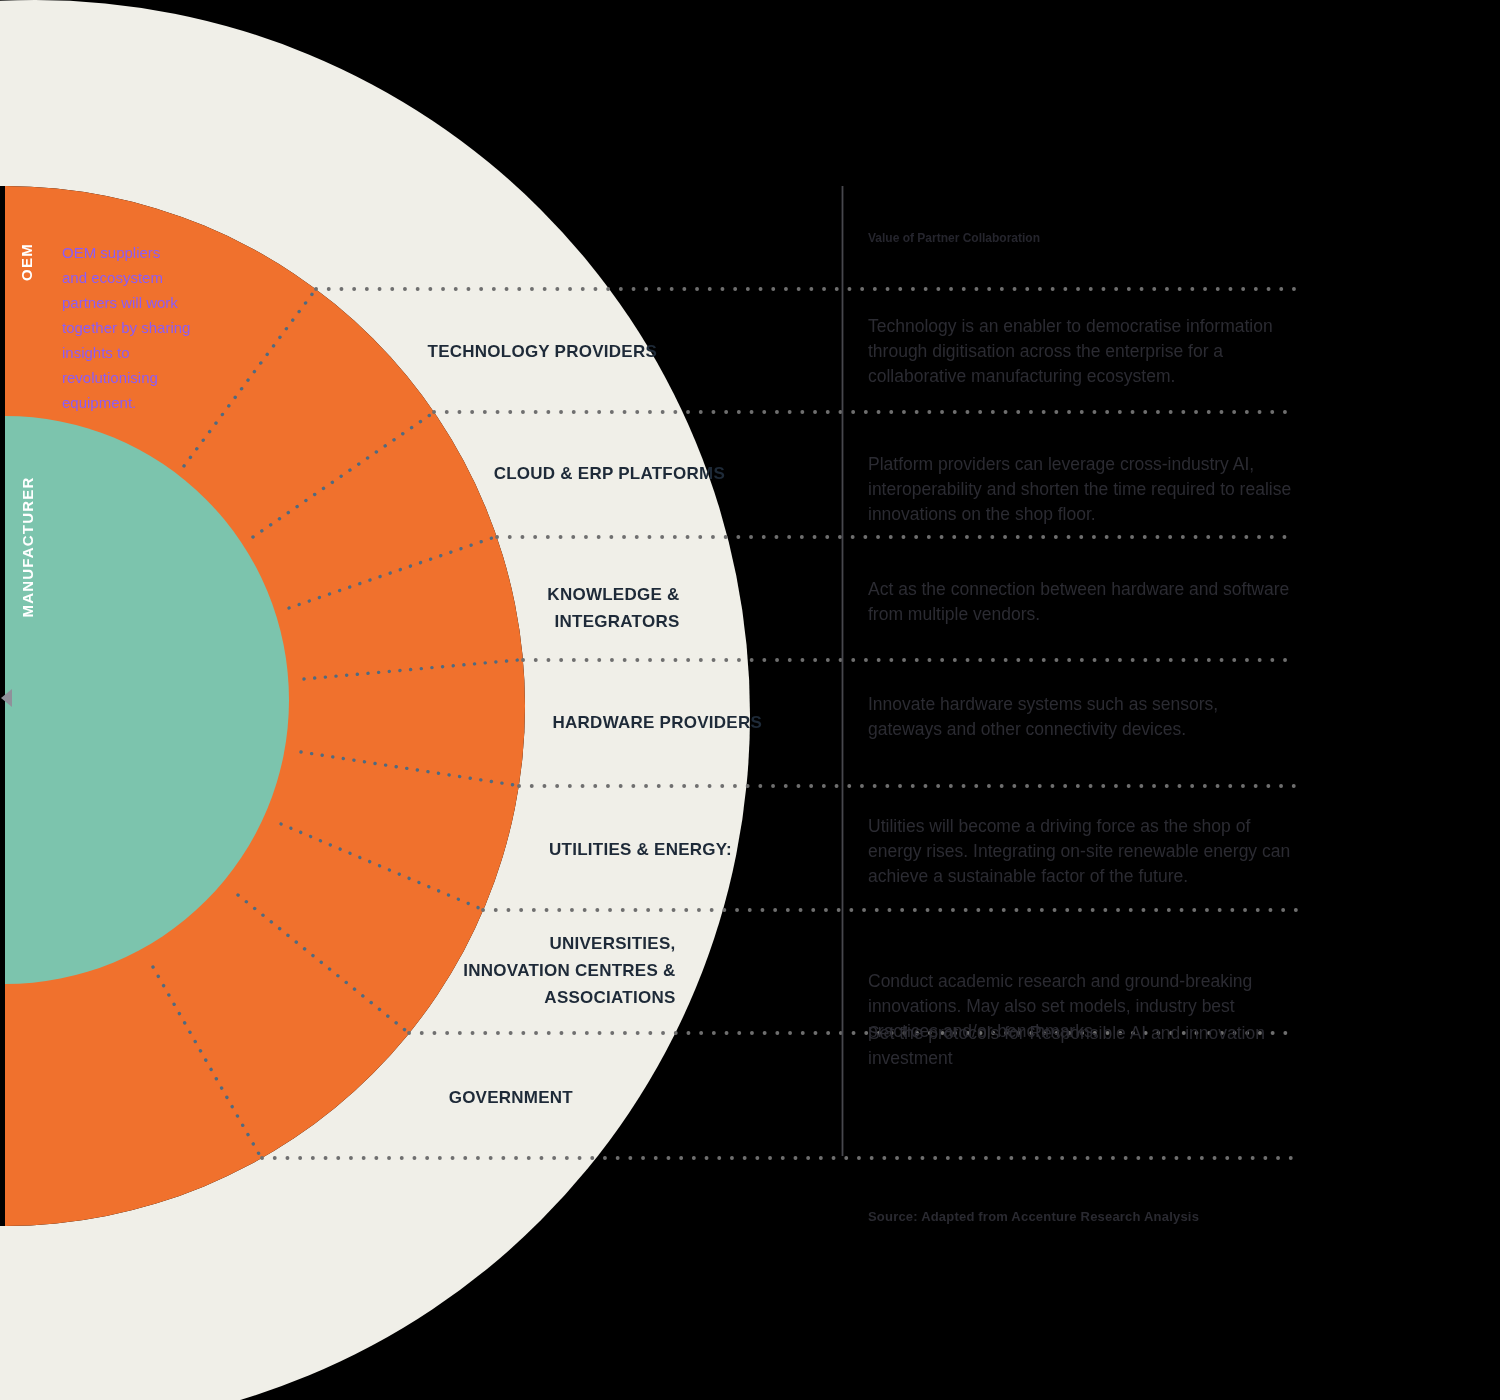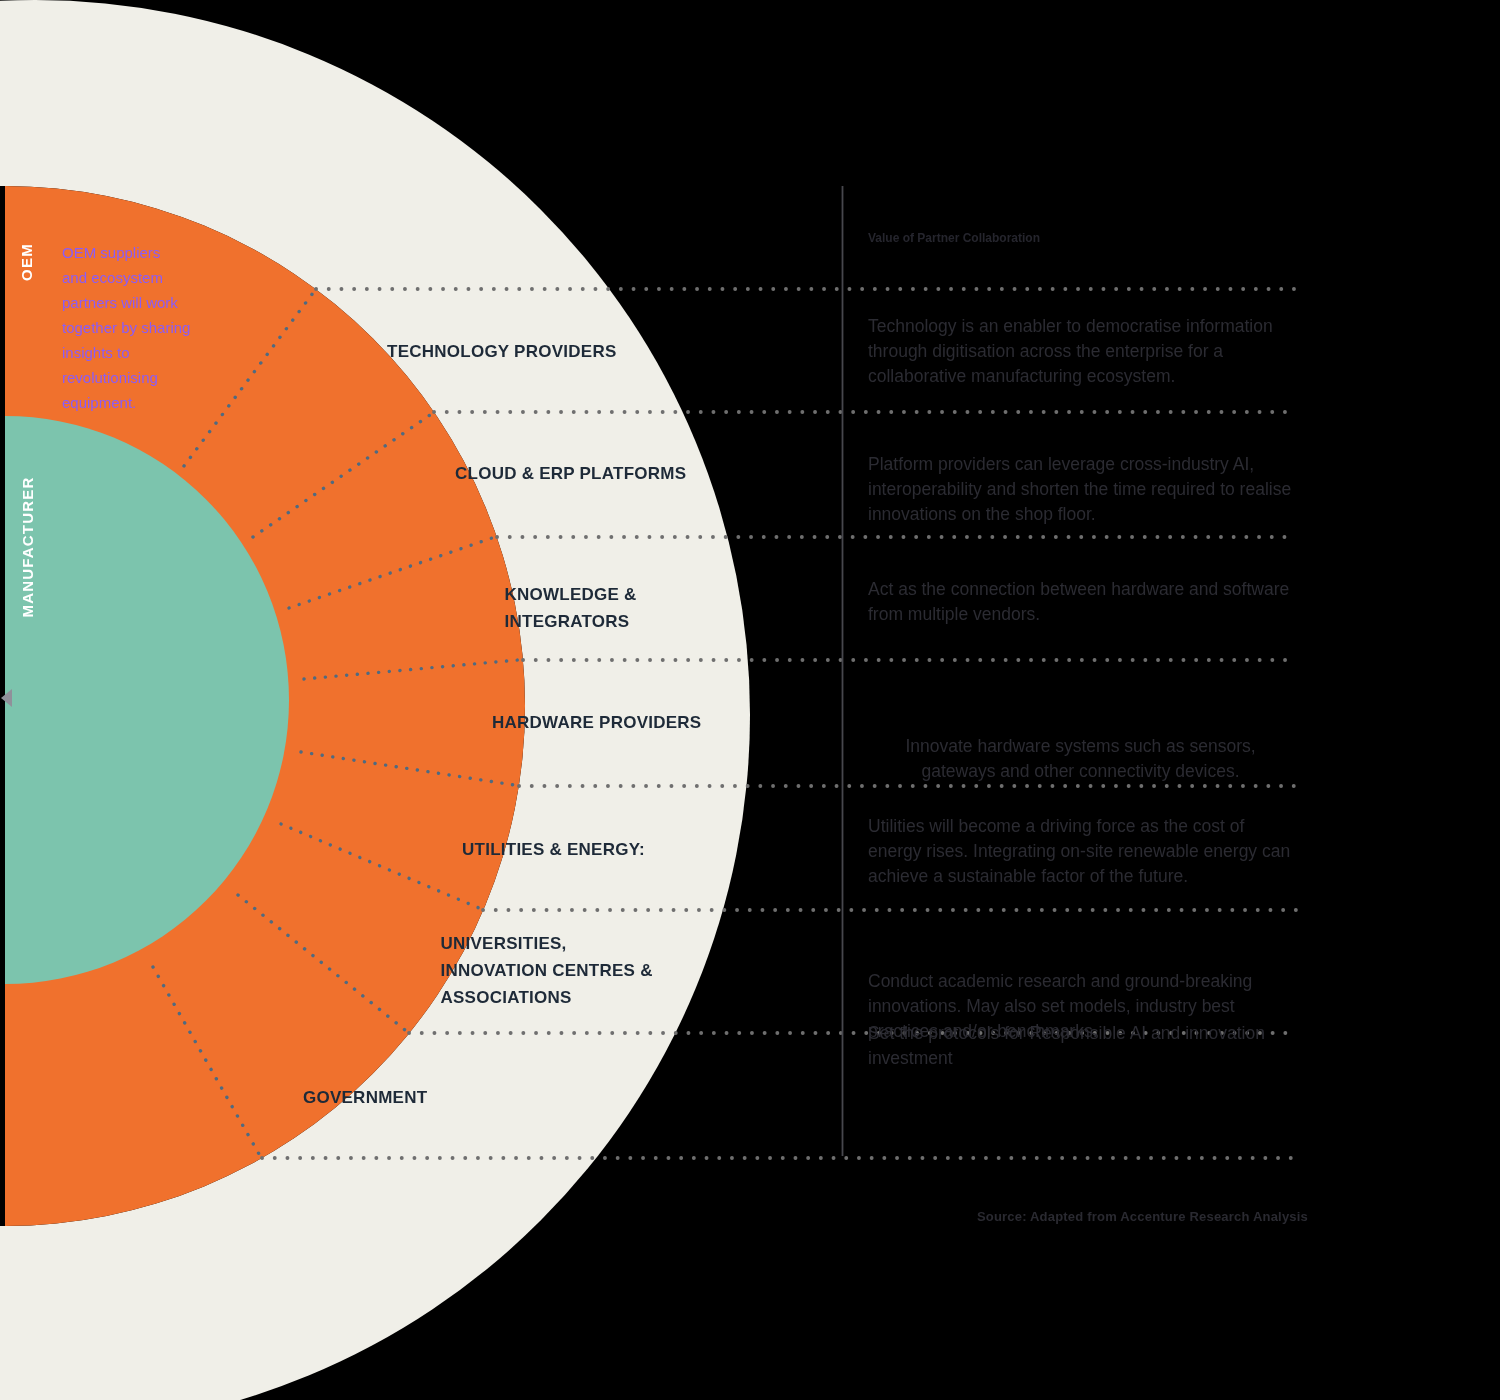--- a/index.html
+++ b/index.html
@@ -13,32 +13,32 @@
     transform-origin:center;color:#ffffff;font-weight:bold;font-size:15px;
     letter-spacing:1.2px;white-space:nowrap;
   }
   .ring-text{
     position:absolute;color:#8b5cf6;font-size:15px;line-height:25px;
     white-space:pre-line;font-weight:400;
   }
   .sector-label{
     position:absolute;transform:translate(-50%,-50%);
     font-weight:bold;font-size:17px;line-height:27px;letter-spacing:.25px;
-    color:#1e2a38;text-align:left;
+    color:#1e2a38;text-align:right;
   }
   .panel-title{
     position:absolute;left:868px;top:231px;width:425px;
     font-weight:bold;font-size:12px;color:#25252d;
   }
   .desc{
     position:absolute;left:868px;width:425px;
     font-size:17.5px;line-height:25px;color:#2b2b32;
   }
   .source-note{
-    position:absolute;left:868px;top:1209px;width:440px;text-align:right;
+    position:absolute;left:868px;top:1209px;width:440px;text-align:left;
     font-weight:bold;font-size:13px;color:#2a2a31;letter-spacing:.2px;
   }
 </style>
 </head>
 <body>
 
 <div class="stage">
 
   <svg width="1500" height="1400" viewBox="0 0 1500 1400">
 
@@ -94,20 +94,20 @@
   <div class="sector-label" style="left:627px;top:722px;width:270px;">HARDWARE PROVIDERS</div>
   <div class="sector-label" style="left:597px;top:849px;width:270px;">UTILITIES &amp; ENERGY:</div>
   <div class="sector-label" style="left:558px;top:970px;width:235px;">UNIVERSITIES, INNOVATION CENTRES &amp; ASSOCIATIONS</div>
   <div class="sector-label" style="left:438px;top:1097px;width:270px;">GOVERNMENT</div>
 
   <div class="panel-title">Value of Partner Collaboration</div>
 
   <div class="desc" style="top:314px;">Technology is an enabler to democratise information through digitisation across the enterprise for a collaborative manufacturing ecosystem.</div>
   <div class="desc" style="top:452px;">Platform providers can leverage cross-industry AI, interoperability and shorten the time required to realise innovations on the shop floor.</div>
   <div class="desc" style="top:577px;">Act as the connection between hardware and software from multiple vendors.</div>
-  <div class="desc" style="top:734px;text-align:center;">Innovate hardware systems such as sensors, gateways and other connectivity devices.</div>
-  <div class="desc" style="top:814px;">Utilities will become a driving force as the cost of energy rises. Integrating on-site renewable energy can achieve a sustainable factor of the future.</div>
+  <div class="desc" style="top:692px;">Innovate hardware systems such as sensors, gateways and other connectivity devices.</div>
+  <div class="desc" style="top:814px;">Utilities will become a driving force as the shop of energy rises. Integrating on-site renewable energy can achieve a sustainable factor of the future.</div>
   <div class="desc" style="top:969px;">Conduct academic research and ground-breaking innovations. May also set models, industry best practices and/or benchmarks.</div>
   <div class="desc" style="top:1021px;">Set the protocols for Responsible AI and innovation investment</div>
 
   <div class="source-note">Source: Adapted from Accenture Research Analysis</div>
 
 </div>
 
 </body></html>

